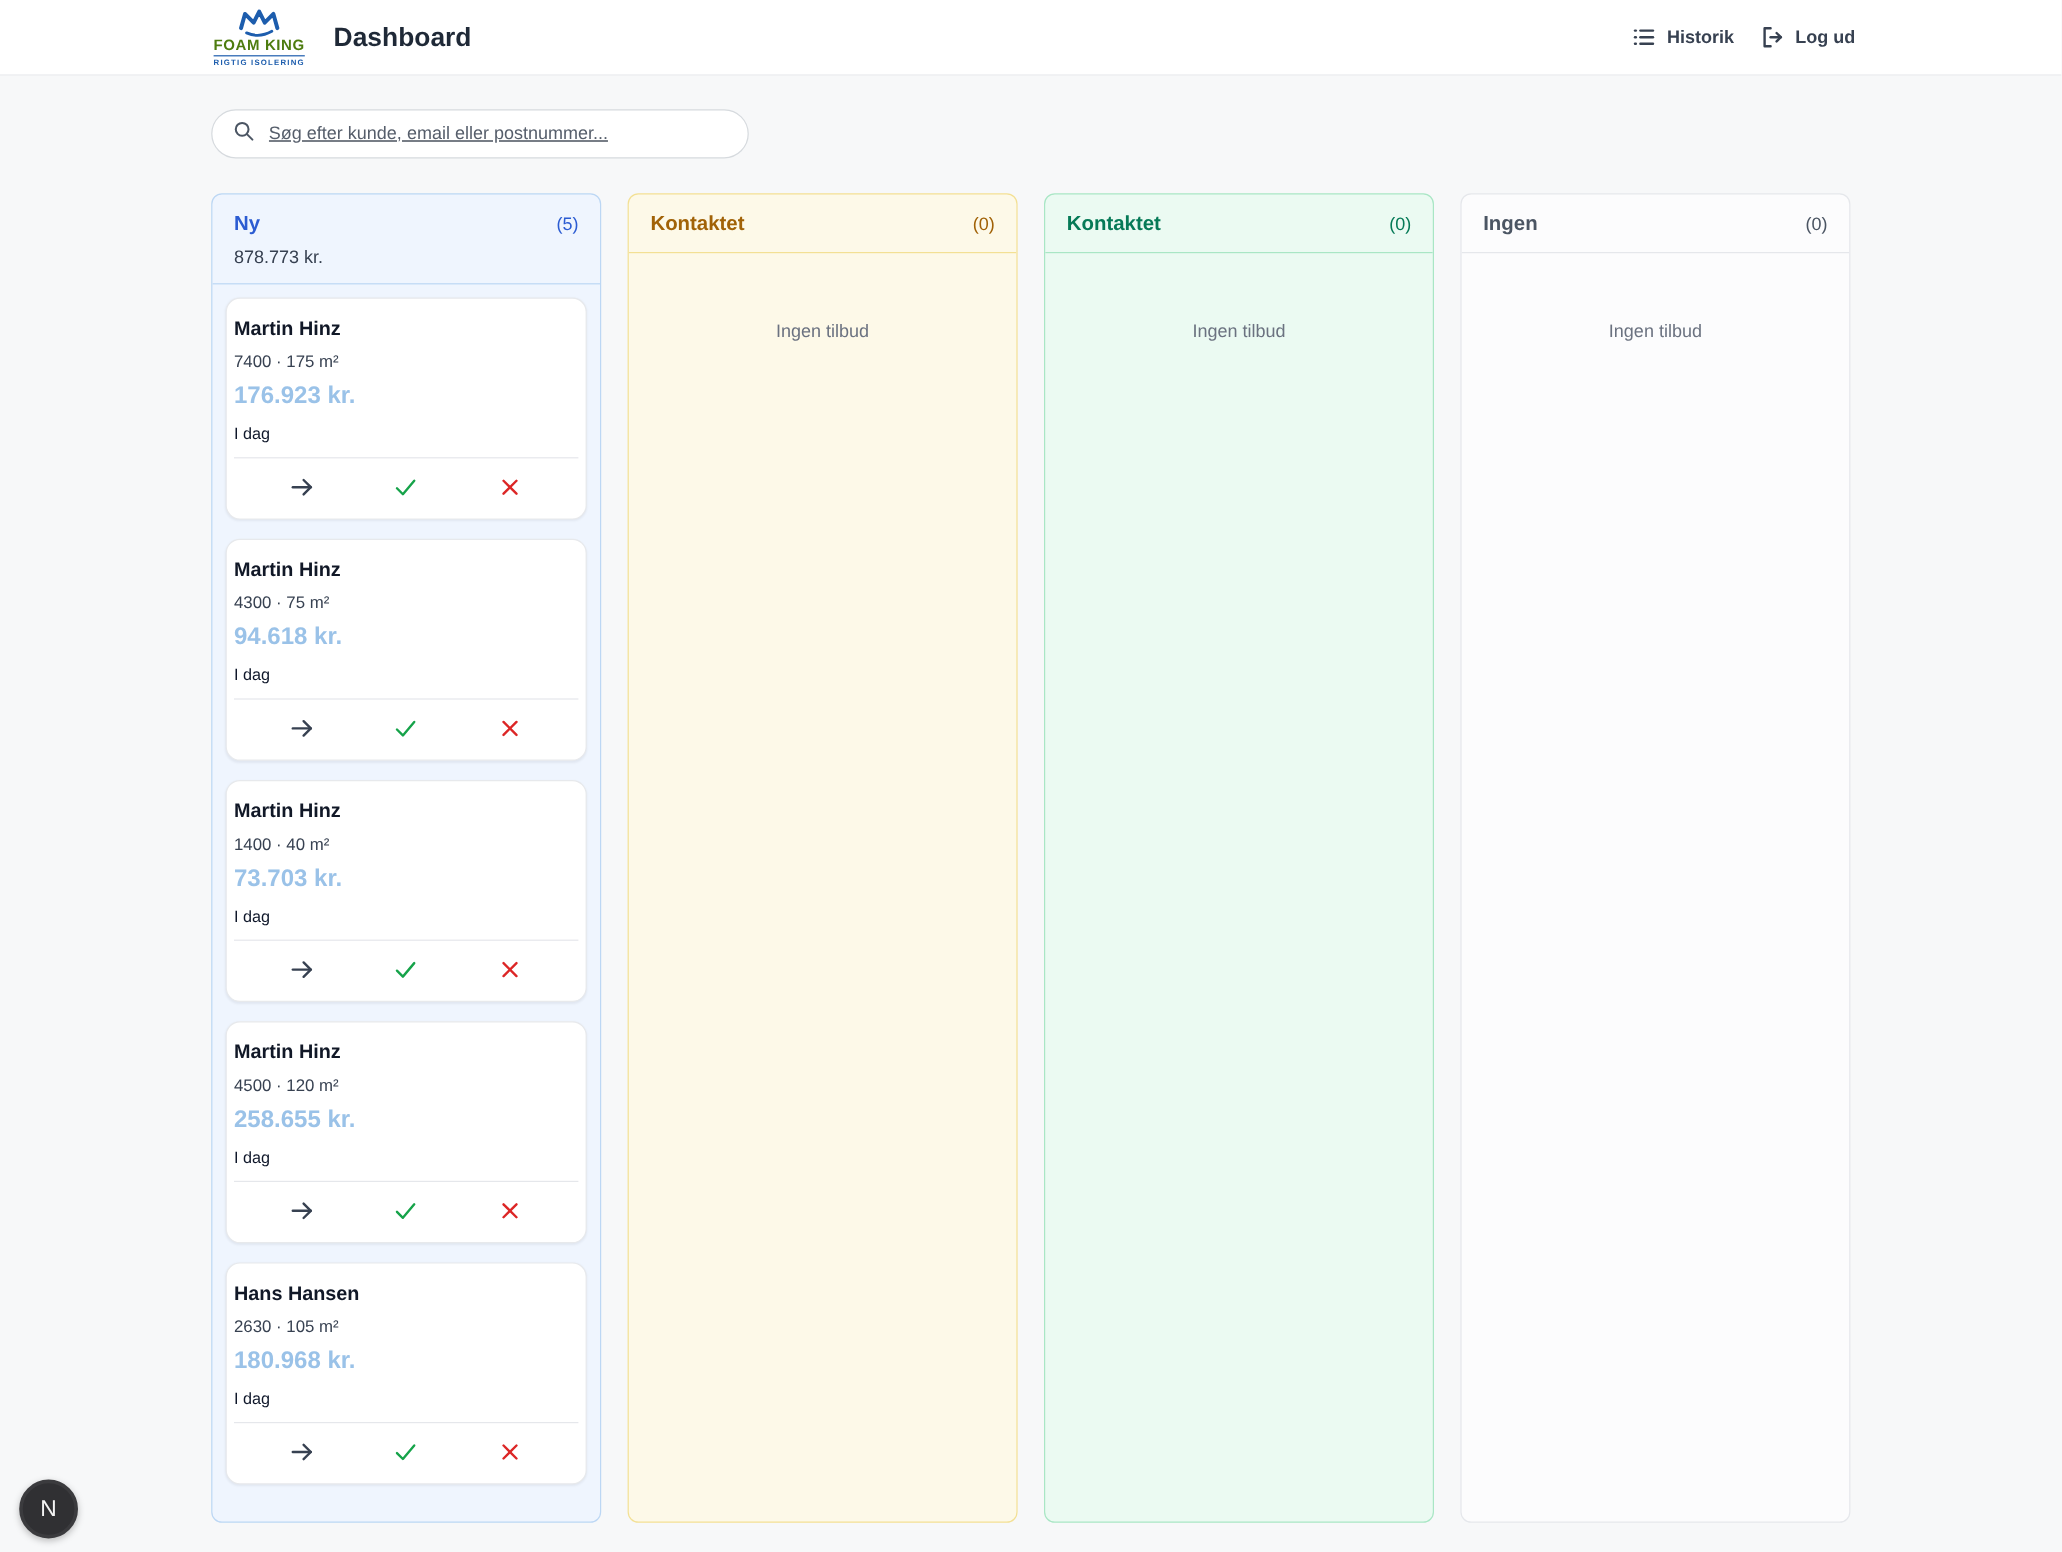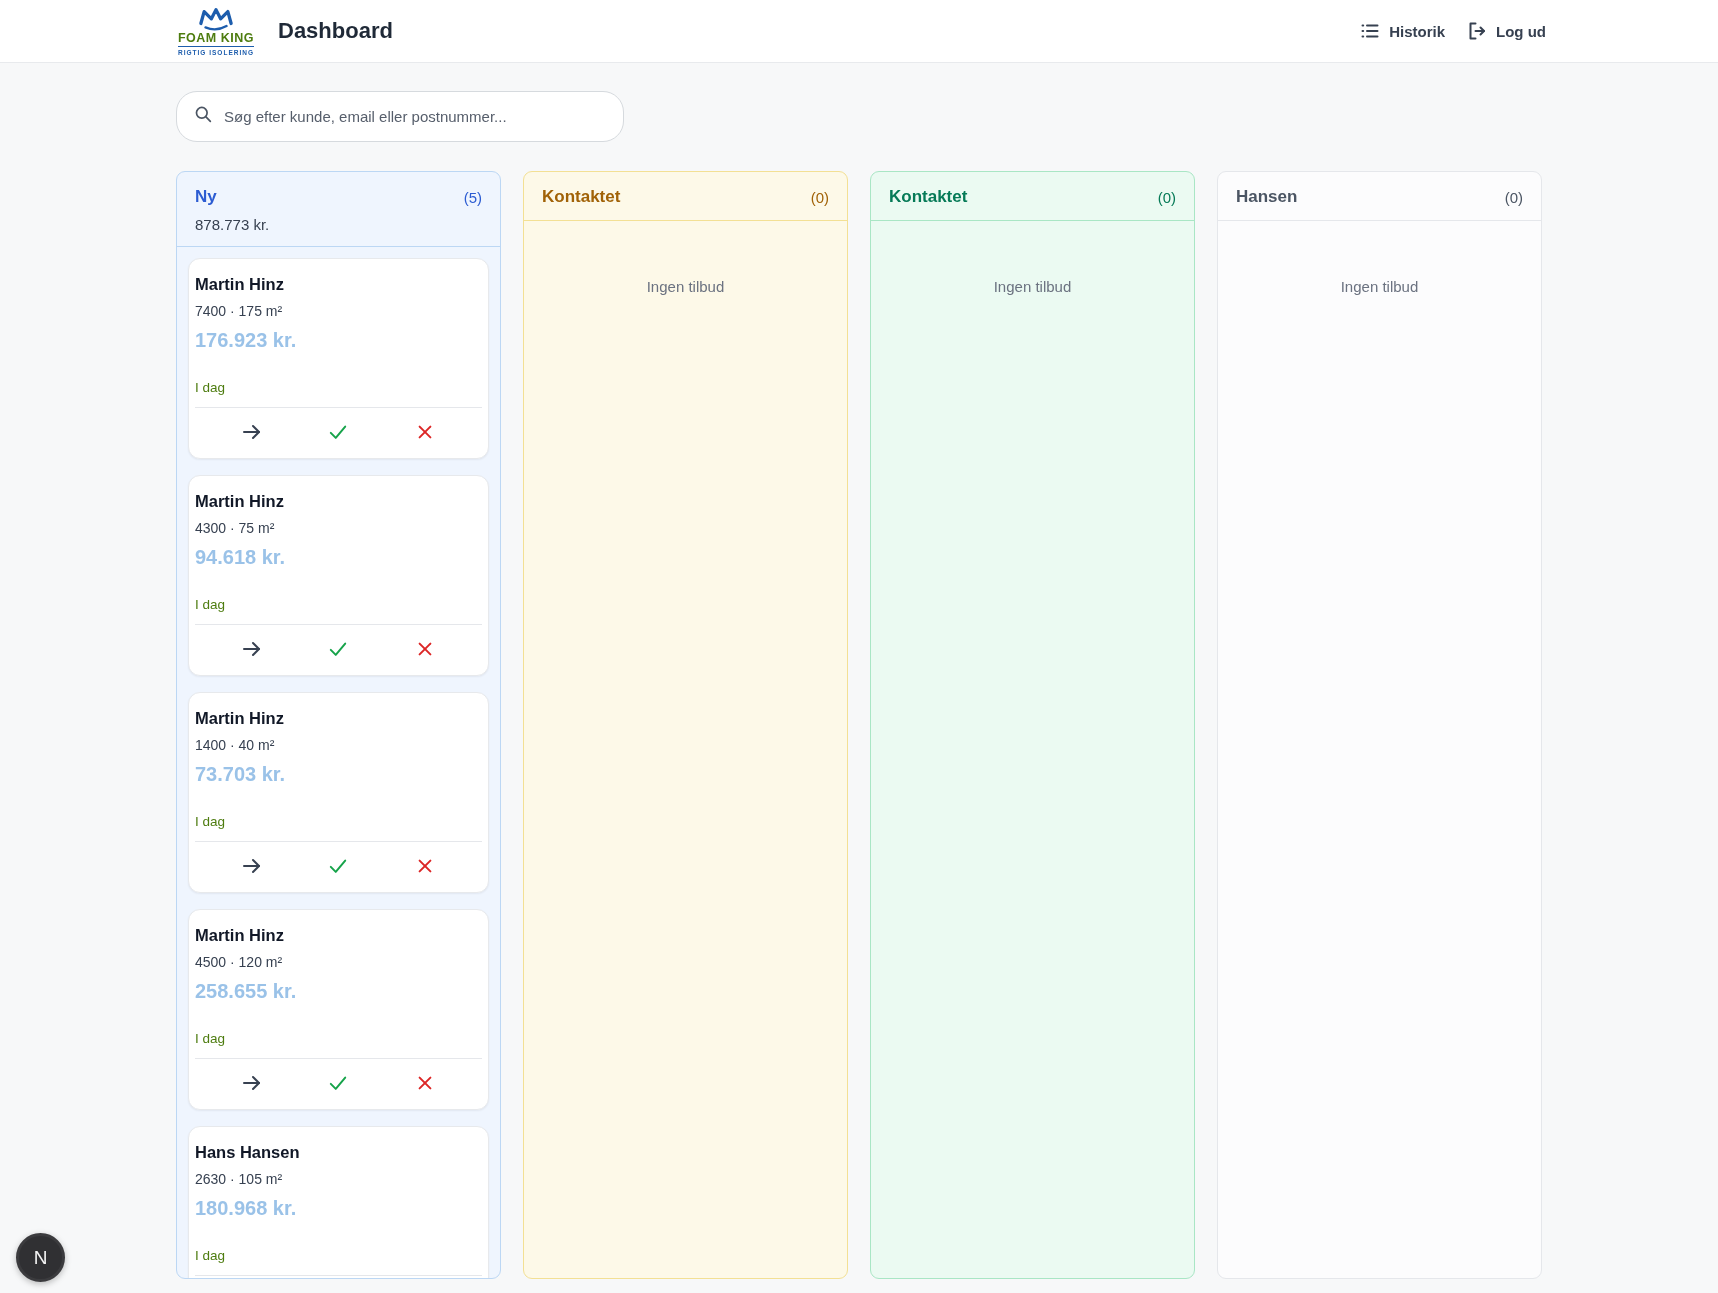--- a/index.html
+++ b/index.html
@@ -26,22 +26,22 @@
               border-top: 1.5px solid #1d5dad; padding-top: 1.5px; margin-top: 1.5px; }
   .page-title { font-size: 22px; font-weight: 600; color: #1f2937; margin-left: 18px; }
   .header-actions { display: flex; align-items: center; gap: 22px; }
   .header-btn { display: flex; align-items: center; gap: 9px; background: none; border: none;
                 font-family: inherit; font-size: 15px; font-weight: 600; color: #374151; cursor: pointer; }
   .header-btn svg { display: block; }
 
   
   .search-row { margin: 28px 176px 0; }
   .search-box {
-    width: 448px; height: 51px; background: #fff; border: 1px solid #d6dade;
-    border-radius: 21px; display: flex; align-items: center; padding: 0 17px; gap: 11px;
+    width: 448px; height: 41px; background: #fff; border: 1px solid #d6dade;
+    border-radius: 21px; display: flex; align-items: center; padding: 0 17px; gap: 11px; text-decoration: underline;
   }
   .search-box input {
     flex: 1; border: none; outline: none; background: transparent;
     font-family: inherit; font-size: 15px; color: #111827;
   }
   .search-box input::placeholder { color: #565e6b; opacity: 1; }
 
   
   .board { display: flex; gap: 22px; margin: 29px 176px 0; }
   .column { width: 325px; height: 1108px; border-radius: 9px; border: 1px solid #e5e7eb; overflow: hidden; }
@@ -55,21 +55,21 @@
 
   
   .card {
     background: #fff; border: 1px solid #e7e9ec; border-radius: 12px;
     box-shadow: 0 1px 2px rgba(16,24,40,.06);
     padding: 16px 6px 5px; margin-bottom: 16px;
   }
   .card-name  { font-size: 16.5px; font-weight: bold; color: #111827; }
   .card-meta  { font-size: 14px; color: #374151; margin-top: 9px; }
   .card-price { font-size: 20px; font-weight: bold; color: #9ac2e8; margin-top: 10px; }
-  .card-date  { font-size: 13.5px; color: #4d7c0f; margin-top: 28px; }
+  .card-date  { font-size: 13.5px; color: #0f172a; margin-top: 12px; }
   .card-divider { border: none; border-top: 1px solid #e5e7eb; margin-top: 12px; }
   .card-actions { display: flex; justify-content: space-around; align-items: center; padding: 5px 14px 2px; }
   .icon-btn { width: 46px; height: 38px; display: flex; align-items: center; justify-content: center;
               background: none; border: none; cursor: pointer; }
   .icon-btn svg { display: block; }
 
   
   .floating-badge {
     position: fixed; left: 16px; top: 1233px; width: 49px; height: 49px;
     border-radius: 50%; background: #303033; border: 3px solid #3b3b3e;
@@ -325,21 +325,21 @@
           <div class="col-count" style="color: rgb(6, 122, 87);">(0)</div>
         </div>
       </div>
       <div class="col-body">
         <div class="empty-text">Ingen tilbud</div>
       </div>
     </section>
     <section class="column" style="background: rgb(252, 252, 253); border-color: rgb(229, 231, 235);">
       <div class="col-header" style="border-bottom-color: rgb(229, 231, 235);">
         <div class="col-title-row">
-          <div class="col-title" style="color: rgb(75, 85, 99);">Hansen</div>
+          <div class="col-title" style="color: rgb(75, 85, 99);">Ingen</div>
           <div class="col-count" style="color: rgb(75, 85, 99);">(0)</div>
         </div>
       </div>
       <div class="col-body">
         <div class="empty-text">Ingen tilbud</div>
       </div>
     </section>
   </main>
 
 <div class="floating-badge">

